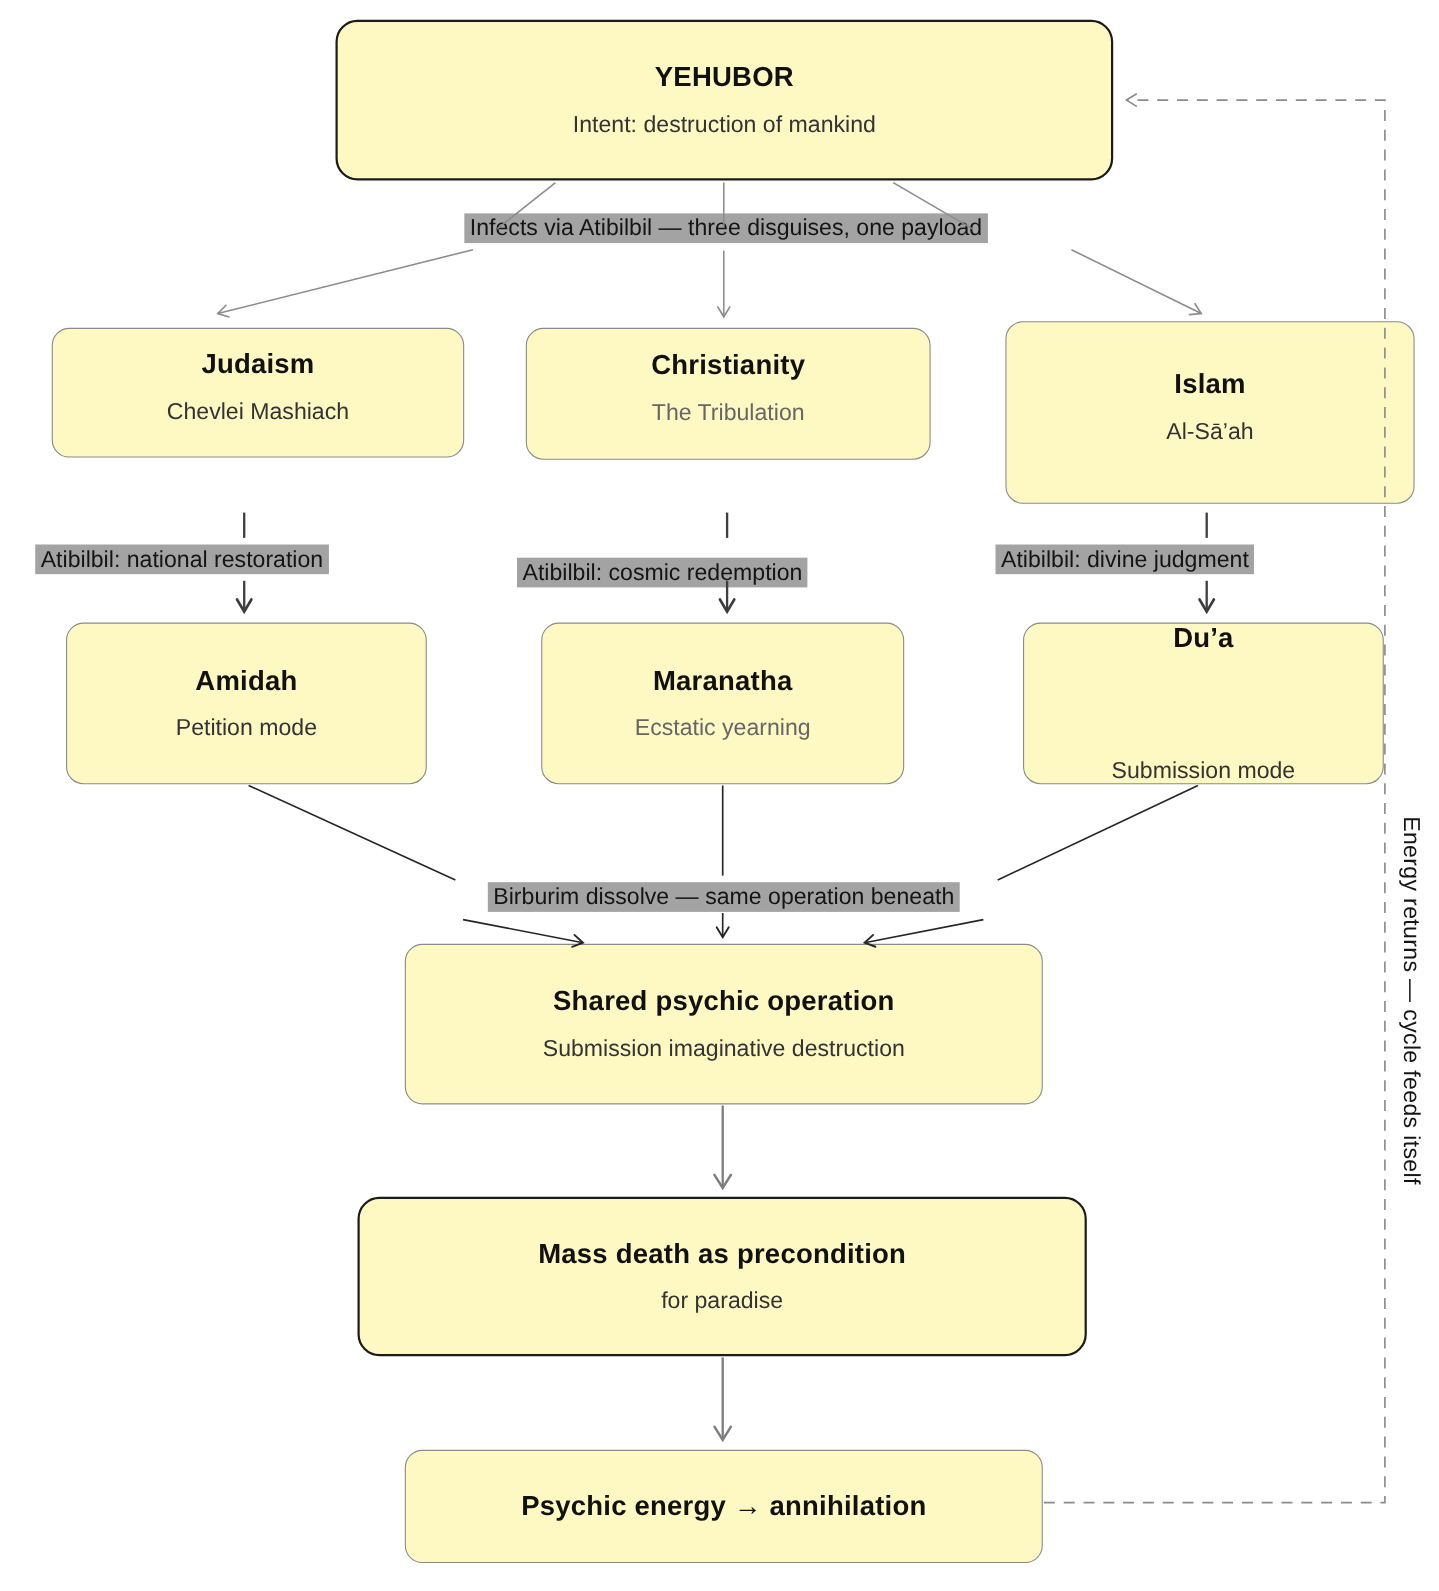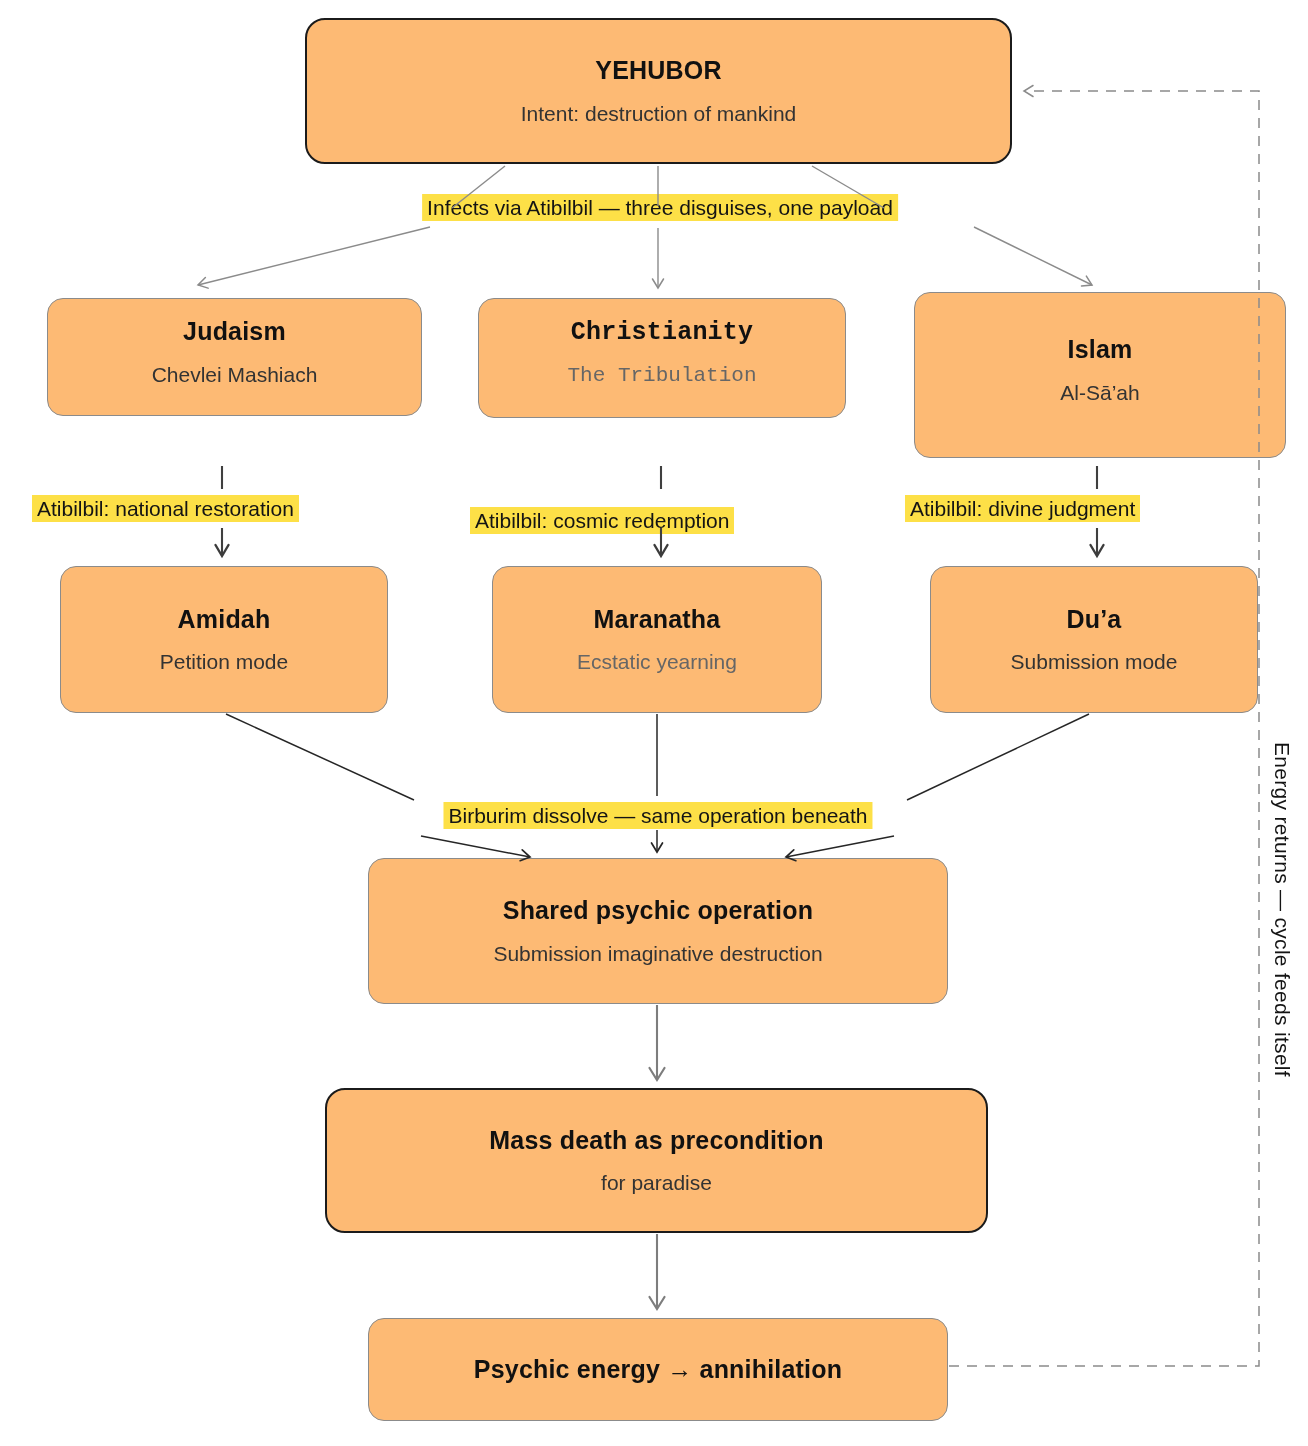--- a/index.html
+++ b/index.html
@@ -10,21 +10,21 @@
   }
   #canvas {
     position: relative;
     width: 1308px;
     height: 1446px;
     background: #ffffff;
     overflow: hidden;
   }
   .node {
     position: absolute;
-    background: #fdba74;
+    background: #fef9c3;
     border: 1px solid #8b8b8b;
     border-radius: 16px;
     display: flex;
     flex-direction: column;
     align-items: center;
     justify-content: center;
     text-align: center;
     box-sizing: border-box;
     z-index: 1;
   }
@@ -43,21 +43,21 @@
     font-size: 21px;
     color: #333333;
     margin-top: 17px;
     line-height: 1.1;
   }
   .node-sub.muted { color: #666666; }
   .edge-label {
     position: absolute;
     font-size: 21px;
     color: #141414;
-    background: #fde047;
+    background: #a3a3a3;
     white-space: nowrap;
     padding: 1px 5px;
     z-index: 1;
     line-height: 1.2;
   }
   .edge-label.centered { transform: translateX(-50%); }
   .vlabel {
     position: absolute;
     left: 1270px;
     top: 742px;
@@ -137,42 +137,42 @@
     <div class="node-title">YEHUBOR</div>
     <div class="node-sub">Intent: destruction of mankind</div>
   </div>
 
   <div class="edge-label centered" style="left:660px; top:194px;">Infects via Atibilbil — three disguises, one payload</div>
 
   <div class="node" style="left:47px; top:298px; width:375px; height:118px; padding-bottom:10px;">
     <div class="node-title">Judaism</div>
     <div class="node-sub">Chevlei Mashiach</div>
   </div>
-  <div class="node" style="left:478px; top:298px; width:368px; height:120px; padding-bottom:10px;font-family:Liberation Mono, monospace;">
+  <div class="node" style="left:478px; top:298px; width:368px; height:120px; padding-bottom:10px;">
     <div class="node-title">Christianity</div>
     <div class="node-sub muted">The Tribulation</div>
   </div>
   <div class="node" style="left:914px; top:292px; width:372px; height:166px; padding-bottom:10px;">
     <div class="node-title">Islam</div>
     <div class="node-sub">Al-Sā’ah</div>
   </div>
 
   <div class="edge-label" style="left:32px; top:495px;">Atibilbil: national restoration</div>
   <div class="edge-label" style="left:470px; top:495px;margin-top:12px;">Atibilbil: cosmic redemption</div>
   <div class="edge-label" style="left:905px; top:495px;">Atibilbil: divine judgment</div>
 
   <div class="node" style="left:60px; top:566px; width:328px; height:147px;">
     <div class="node-title">Amidah</div>
     <div class="node-sub">Petition mode</div>
   </div>
   <div class="node" style="left:492px; top:566px; width:330px; height:147px;">
     <div class="node-title">Maranatha</div>
     <div class="node-sub muted">Ecstatic yearning</div>
   </div>
-  <div class="node" style="left:930px; top:566px; width:328px; height:147px;">
+  <div class="node" style="left:930px; top:566px; width:328px; height:147px;justify-content:space-between;">
     <div class="node-title">Du’a</div>
     <div class="node-sub">Submission mode</div>
   </div>
 
   <div class="edge-label centered" style="left:658px; top:802px;">Birburim dissolve — same operation beneath</div>
 
   <div class="node" style="left:368px; top:858px; width:580px; height:146px;">
     <div class="node-title">Shared psychic operation</div>
     <div class="node-sub">Submission imaginative destruction</div>
   </div>

